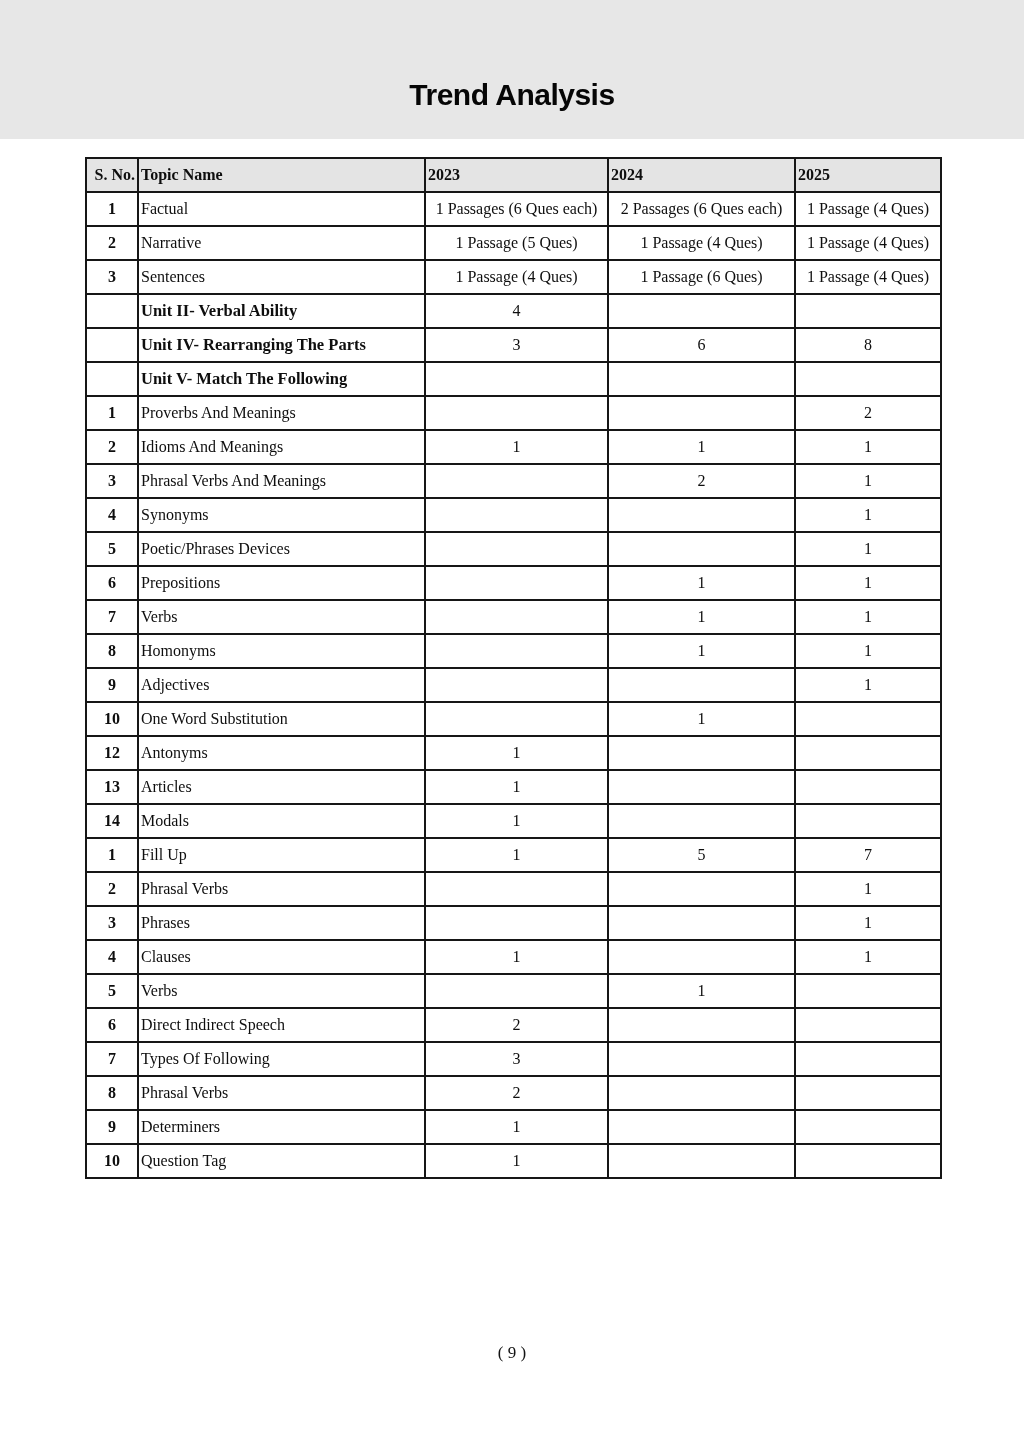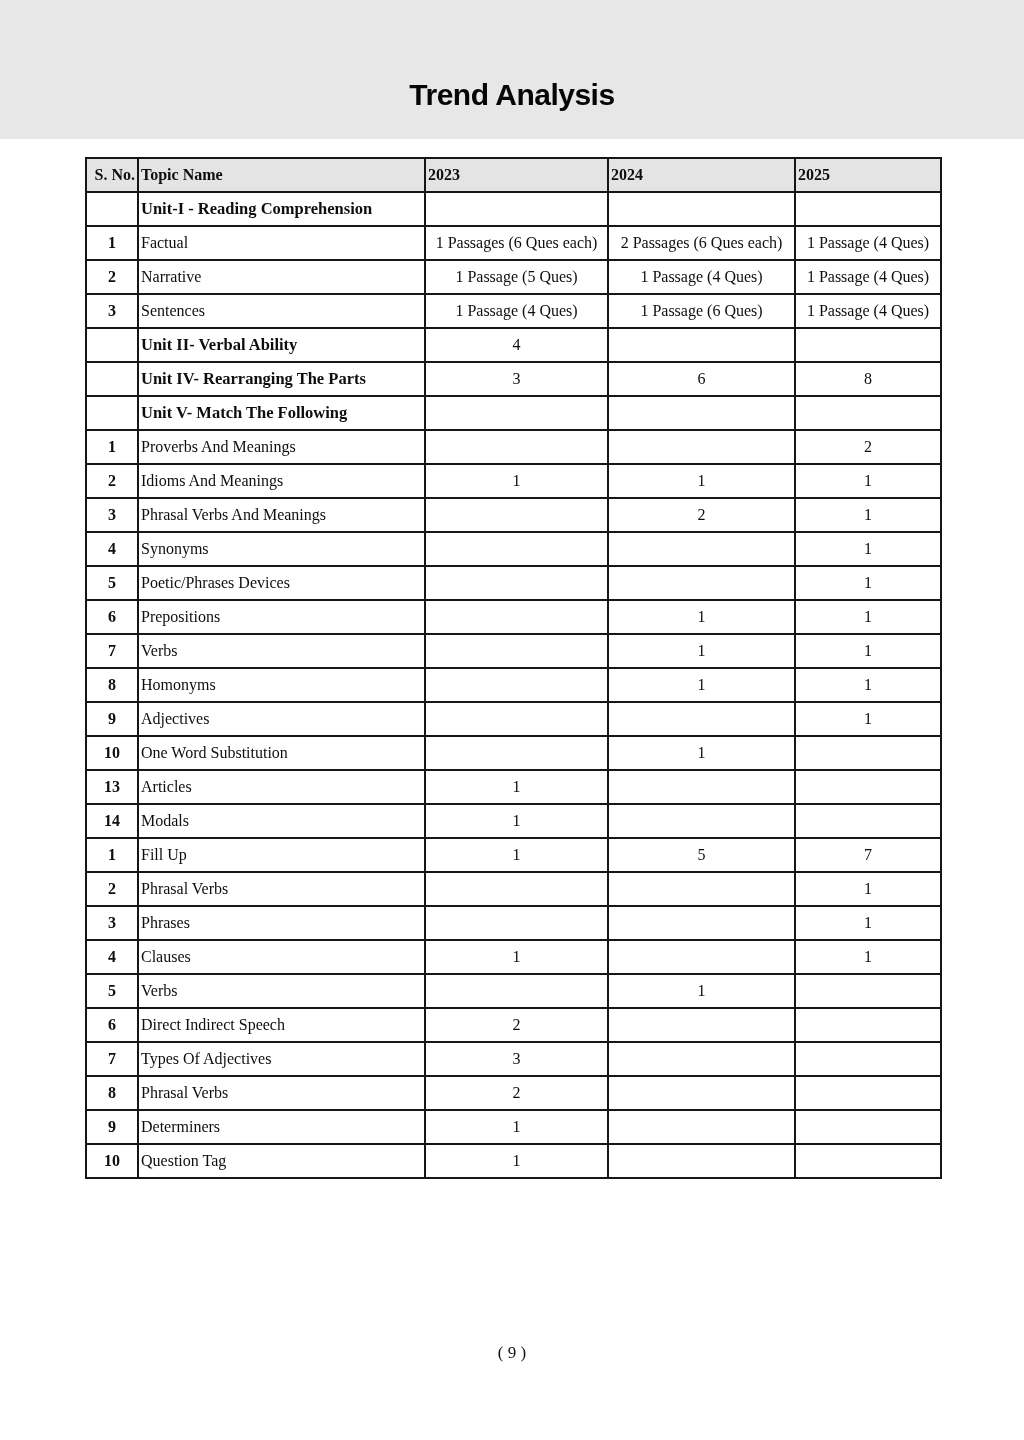--- a/index.html
+++ b/index.html
@@ -85,27 +85,20 @@
   <thead>
     <tr>
       <th class="h-sno">S. No.</th>
       <th class="h-topic">Topic Name</th>
       <th class="h-2023">2023</th>
       <th class="h-2024">2024</th>
       <th class="h-2025">2025</th>
     </tr>
   </thead>
   <tbody>
-      <tr class="section-row">
-        <td class="cell-sno"></td>
-        <td class="cell-topic">Unit-I - Reading Comprehension</td>
-        <td class="cell-year"></td>
-        <td class="cell-year"></td>
-        <td class="cell-year"></td>
-      </tr>
       <tr>
         <td class="cell-sno">1</td>
         <td class="cell-topic">Factual</td>
         <td class="cell-year">1 Passages (6 Ques each)</td>
         <td class="cell-year">2 Passages (6 Ques each)</td>
         <td class="cell-year">1 Passage (4 Ques)</td>
       </tr>
       <tr>
         <td class="cell-sno">2</td>
         <td class="cell-topic">Narrative</td>
@@ -205,20 +198,27 @@
         <td class="cell-year">1</td>
       </tr>
       <tr>
         <td class="cell-sno">10</td>
         <td class="cell-topic">One Word Substitution</td>
         <td class="cell-year"></td>
         <td class="cell-year">1</td>
         <td class="cell-year"></td>
       </tr>
       <tr>
+        <td class="cell-sno">12</td>
+        <td class="cell-topic">Antonyms</td>
+        <td class="cell-year">1</td>
+        <td class="cell-year"></td>
+        <td class="cell-year"></td>
+      </tr>
+      <tr>
         <td class="cell-sno">13</td>
         <td class="cell-topic">Articles</td>
         <td class="cell-year">1</td>
         <td class="cell-year"></td>
         <td class="cell-year"></td>
       </tr>
       <tr>
         <td class="cell-sno">14</td>
         <td class="cell-topic">Modals</td>
         <td class="cell-year">1</td>
@@ -262,21 +262,21 @@
       </tr>
       <tr>
         <td class="cell-sno">6</td>
         <td class="cell-topic">Direct Indirect Speech</td>
         <td class="cell-year">2</td>
         <td class="cell-year"></td>
         <td class="cell-year"></td>
       </tr>
       <tr>
         <td class="cell-sno">7</td>
-        <td class="cell-topic">Types Of Adjectives</td>
+        <td class="cell-topic">Types Of Following</td>
         <td class="cell-year">3</td>
         <td class="cell-year"></td>
         <td class="cell-year"></td>
       </tr>
       <tr>
         <td class="cell-sno">8</td>
         <td class="cell-topic">Phrasal Verbs</td>
         <td class="cell-year">2</td>
         <td class="cell-year"></td>
         <td class="cell-year"></td>

